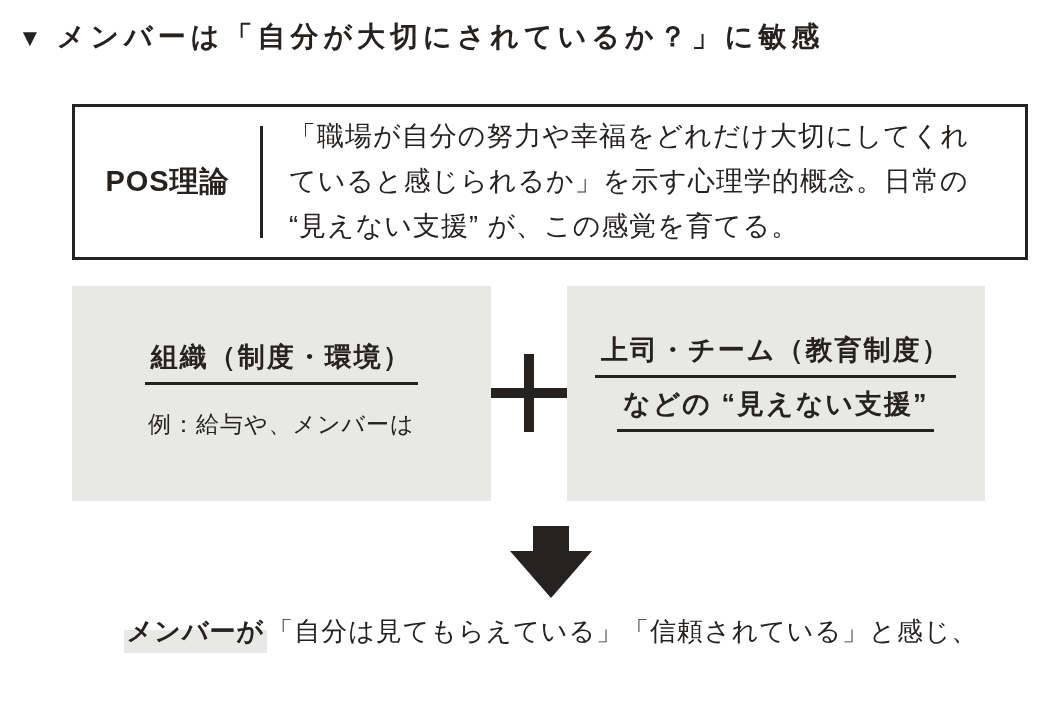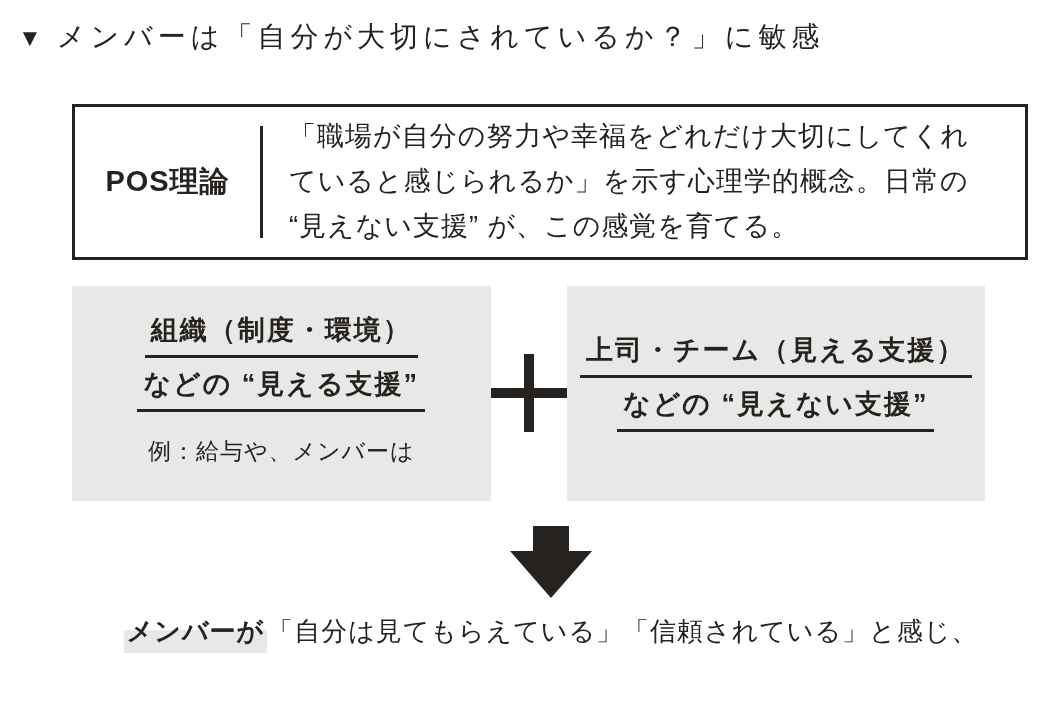--- a/index.html
+++ b/index.html
@@ -24,21 +24,21 @@
     margin: 20px 0 0 18px;
     gap: 15px;
   }
   .title-marker {
     font-size: 24px;
     line-height: 1;
     transform: translateY(1px);
   }
   .title-text {
     font-size: 28px;
-    font-weight: 400;
+    font-weight: 700;
     letter-spacing: 5px;
     line-height: 1.2;
   }
 
   
   .pos-box {
     margin: 50px 0 0 72px;
     width: 956px;
     height: 156px;
     border: 3px solid var(--ink);
@@ -163,33 +163,32 @@
       <span>「職場が自分の努力や幸福をどれだけ大切にしてくれ</span>
       <span>ていると感じられるか」を示す心理学的概念。日常の</span>
       <span>“見えない支援” が、この感覚を育てる。</span>
     </div>
   </div>
 
   <div class="support-row">
 
     <div class="support-box">
       <div class="box-heading">組織（制度・環境）</div>
-      <div class="box-heading">などの “見える支援”</div>
       <div class="box-example">例：給与や、メンバーは</div>
     </div>
 
     <div class="plus-wrap">
       <svg width="76" height="78" viewBox="0 0 76 78" aria-hidden="true">
         <rect x="33" y="0" width="10" height="78" fill="#262220"></rect>
         <rect x="0" y="34" width="76" height="10" fill="#262220"></rect>
       </svg>
     </div>
 
     <div class="support-box">
-      <div class="box-heading">上司・チーム（見える支援）</div>
+      <div class="box-heading">上司・チーム（教育制度）</div>
       <div class="box-heading">などの “見えない支援”</div>
       <div class="box-example">
       </div>
     </div>
 
   </div>
 
   <div class="arrow-row">
     <svg width="82" height="72" viewBox="0 0 82 72" aria-hidden="true">
       <polygon points="23,0 59,0 59,25 82,25 41,72 0,25 23,25" fill="#262220"></polygon>

